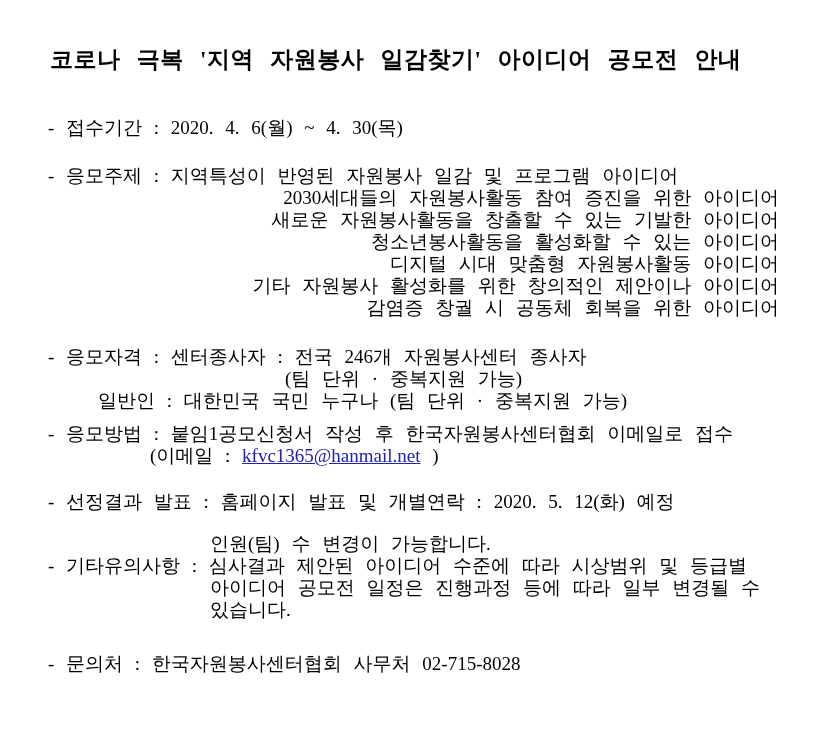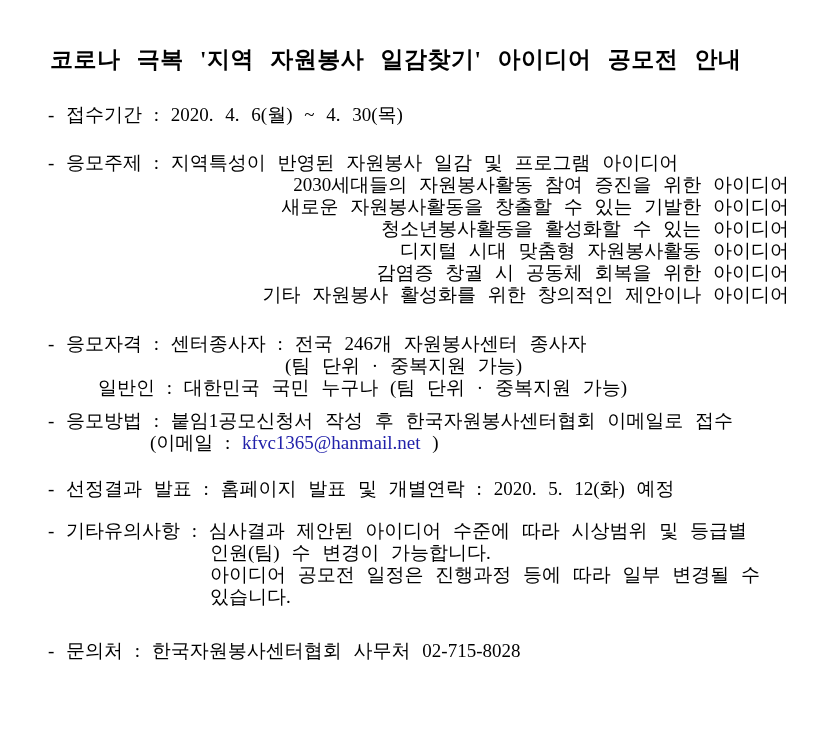--- a/index.html
+++ b/index.html
@@ -12,53 +12,54 @@
     height: 748px;
     overflow: hidden;
     font-family: "Liberation Serif", "DejaVu Serif", serif;
     color: #000000;
   }
   .doc {
     position: relative;
     box-sizing: border-box;
     width: 819px;
     height: 748px;
-    padding: 46px 30px 0 48px;
+    padding: 46px 40px 0 48px;
   }
   .title {
     font-size: 23px;
     font-weight: bold;
     line-height: 28px;
     letter-spacing: 0.5px;
     word-spacing: 10px;
     white-space: nowrap;
     margin-left: 2px;
   }
   .line {
     font-size: 19px;
     line-height: 22px;
     word-spacing: 7px;
     white-space: nowrap;
   }
   
-  .s-period      { margin-top: 30px; }
+  .s-period      { margin-top: 43px; }
   .s-topic       { margin-top: 26px; }
   .s-eligibility { margin-top: 27px; }
   .s-method      { margin-top: 11px; }
   .s-result      { margin-top: 24px; }
   .s-notes       { margin-top: 20px; }
   .s-contact     { margin-top: 32px; }
   
   .ind-topic   { margin-left: 130px; text-align: right; }
   .ind-team    { margin-left: 237px; }
   .ind-general { margin-left: 50px; }
   .ind-email   { margin-left: 102px; }
   .ind-notes   { margin-left: 162px; }
   .email-link {
     color: #2121aa;
+    text-decoration: underline;
     cursor: pointer;
     word-spacing: normal;
   }
 </style>
 </head>
 <body>
 
 <div class="doc">
 
   <div class="title">코로나 극복 '지역 자원봉사 일감찾기' 아이디어 공모전 안내</div>
@@ -66,44 +67,44 @@
   <div class="s-period">
     <div class="line">- 접수기간 : 2020. 4. 6(월) ~ 4. 30(목)</div>
   </div>
 
   <div class="s-topic">
     <div class="line">- 응모주제 : 지역특성이 반영된 자원봉사 일감 및 프로그램 아이디어</div>
     <div class="line ind-topic">2030세대들의 자원봉사활동 참여 증진을 위한 아이디어</div>
     <div class="line ind-topic">새로운 자원봉사활동을 창출할 수 있는 기발한 아이디어</div>
     <div class="line ind-topic">청소년봉사활동을 활성화할 수 있는 아이디어</div>
     <div class="line ind-topic">디지털 시대 맞춤형 자원봉사활동 아이디어</div>
+    <div class="line ind-topic">기타 자원봉사 활성화를 위한 창의적인 제안이나 아이디어</div>
     <div class="line ind-topic">감염증 창궐 시 공동체 회복을 위한 아이디어</div>
-    <div class="line ind-topic">기타 자원봉사 활성화를 위한 창의적인 제안이나 아이디어</div>
   </div>
 
   <div class="s-eligibility">
     <div class="line">- 응모자격 : 센터종사자 : 전국 246개 자원봉사센터 종사자</div>
     <div class="line ind-team">(팀 단위 · 중복지원 가능)</div>
     <div class="line ind-general">일반인 : 대한민국 국민 누구나 (팀 단위 · 중복지원 가능)</div>
   </div>
 
   <div class="s-method">
     <div class="line">- 응모방법 : 붙임1공모신청서 작성 후 한국자원봉사센터협회 이메일로 접수</div>
     <div class="line ind-email">
       <span>(이메일 : </span><a class="email-link">kfvc1365@hanmail.net</a><span> )</span>
     </div>
   </div>
 
   <div class="s-result">
     <div class="line">- 선정결과 발표 : 홈페이지 발표 및 개별연락 : 2020. 5. 12(화) 예정</div>
   </div>
 
   <div class="s-notes">
+    <div class="line ind-notes">인원(팀) 수 변경이 가능합니다.</div>
     <div class="line">- 기타유의사항 : 심사결과 제안된 아이디어 수준에 따라 시상범위 및 등급별</div>
-    <div class="line ind-notes">인원(팀) 수 변경이 가능합니다.</div>
     <div class="line ind-notes">아이디어 공모전 일정은 진행과정 등에 따라 일부 변경될 수</div>
     <div class="line ind-notes">있습니다.</div>
   </div>
 
   <div class="s-contact">
     <div class="line">- 문의처 : 한국자원봉사센터협회 사무처 02-715-8028</div>
   </div>
 
 </div>
 

